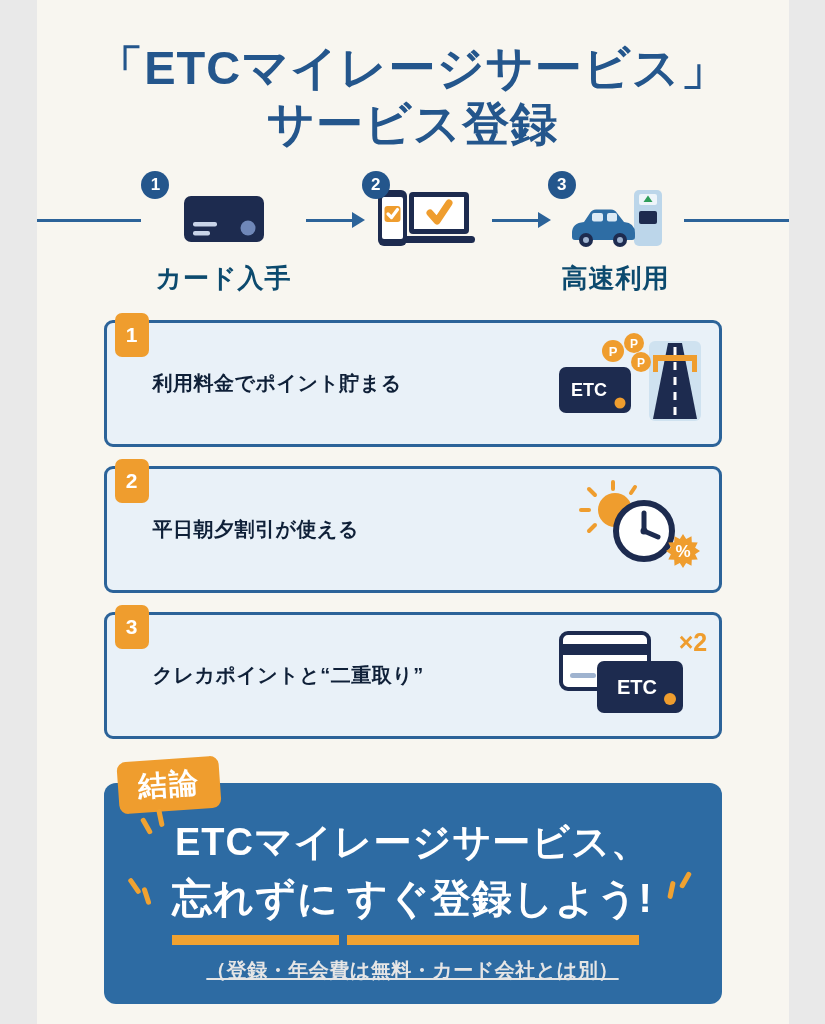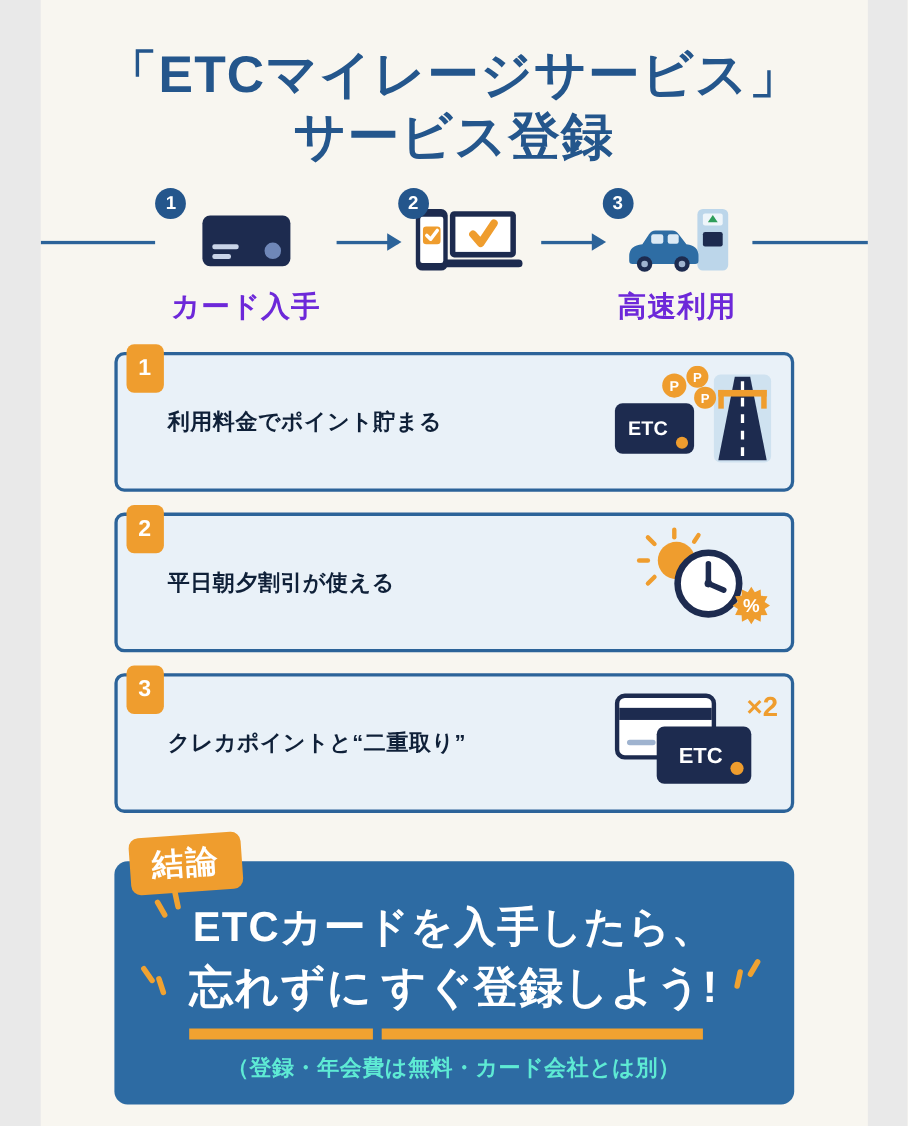--- a/index.html
+++ b/index.html
@@ -25,21 +25,21 @@
     content:""; position:absolute; right:-3px; top:-7px;
     border-left:13px solid #2c6399; border-top:8px solid transparent; border-bottom:8px solid transparent;
   }
   .step { position:relative; display:flex; flex-direction:column; align-items:center; padding:6px 14px 0; }
   .badge {
     position:absolute; left:0; top:-8px; width:28px; height:28px; border-radius:50%;
     background:#24568c; color:#fff; font-weight:700; font-size:17px;
     display:flex; align-items:center; justify-content:center;
   }
   .step-icon { height:68px; display:flex; align-items:center; }
-  .step-label { margin-top:8px; font-size:26px; font-weight:800; color:#6d28d9; letter-spacing:1px; }
+  .step-label { margin-top:8px; font-size:26px; font-weight:800; color:#0c4a6e; letter-spacing:1px; }
   
   .cards { margin-top:24px; }
   .card {
     position:relative; width:618px; height:127px; margin:0 auto 19px;
     background:#e9f1f8; border:3px solid #2c6399; border-radius:9px;
     display:flex; align-items:center;
   }
   .card-tag {
     position:absolute; left:8px; top:-10px; width:34px; height:44px;
     background:#ef9d2e; border-radius:7px; color:#fff; font-weight:800; font-size:21px;
@@ -54,21 +54,21 @@
   }
   .conclusion-tag {
     position:absolute; left:14px; top:-24px; background:#ef9d2e; color:#fff;
     font-size:29px; font-weight:800; padding:6px 20px; border-radius:9px;
     transform:rotate(-4deg); letter-spacing:2px;
   }
   .c-line1 { font-size:38px; font-weight:800; color:#fff; letter-spacing:1px; }
   .c-line2 { font-size:40px; font-weight:800; color:#fff; margin-top:8px; letter-spacing:1px; }
   .u { display:inline-block; border-bottom:10px solid #f0a231; padding-bottom:16px; line-height:1.05; }
   .u.first { margin-right:8px; }
-  .c-note { margin-top:12px; font-size:20px; font-weight:700; color:#5eead4; letter-spacing:0.5px; }
+  .c-note { margin-top:12px; font-size:20px; font-weight:700; color:#e5e5e5; letter-spacing:0.5px;text-decoration:underline; }
   .spark { position:absolute; width:5px; height:18px; background:#f0a231; border-radius:3px; }
   .s1 { left:40px;  top:34px;  transform:rotate(-30deg); }
   .s2 { left:54px;  top:26px;  transform:rotate(-12deg); }
   .s3 { right:34px; top:88px;  transform:rotate(30deg); }
   .s4 { right:48px; top:98px;  transform:rotate(12deg); }
   .s5 { left:28px;  top:94px;  transform:rotate(-35deg); }
   .s6 { left:40px;  top:104px; transform:rotate(-18deg); }
 </style>
 </head>
 <body>
@@ -210,20 +210,20 @@
   </div>
 
   <div class="conclusion">
     <span class="conclusion-tag">結論</span>
     <span class="spark s1"></span>
     <span class="spark s2"></span>
     <span class="spark s3"></span>
     <span class="spark s4"></span>
     <span class="spark s5"></span>
     <span class="spark s6"></span>
-    <div class="c-line1">ETCカードを入手したら、</div>
+    <div class="c-line1">ETCマイレージサービス、</div>
     <div class="c-line2">
       <span class="u first">忘れずに</span><span class="u">すぐ登録しよう</span><span>!</span>
     </div>
     <div class="c-note">（登録・年会費は無料・カード会社とは別）</div>
   </div>
 
 </div>
 
 </body></html>

